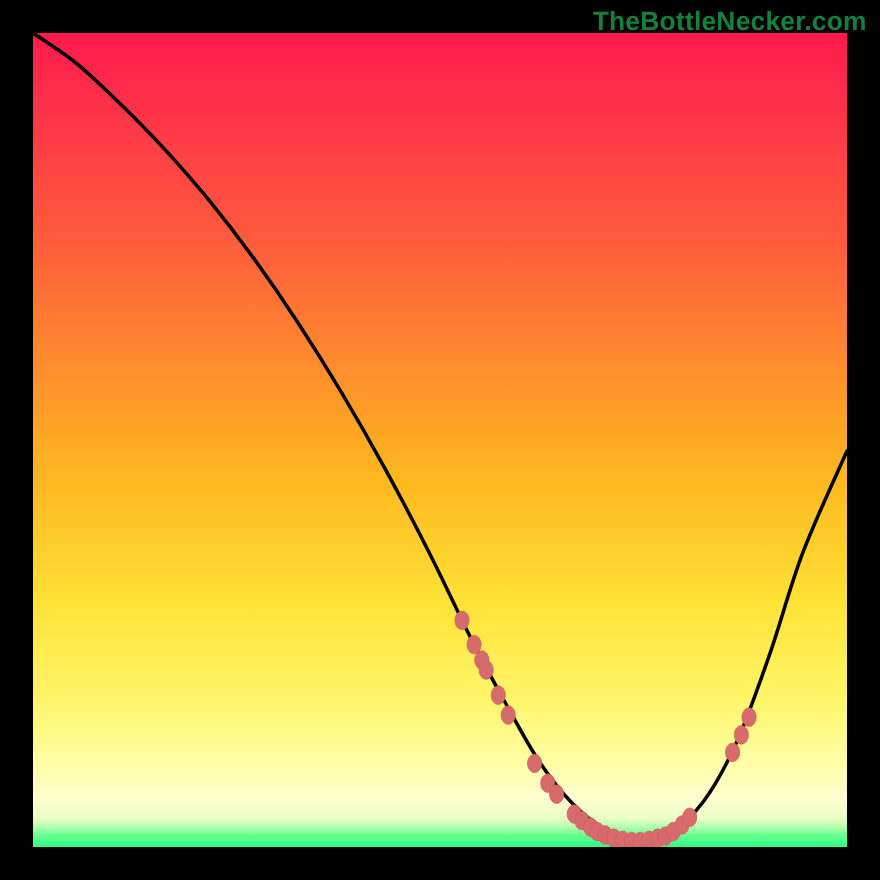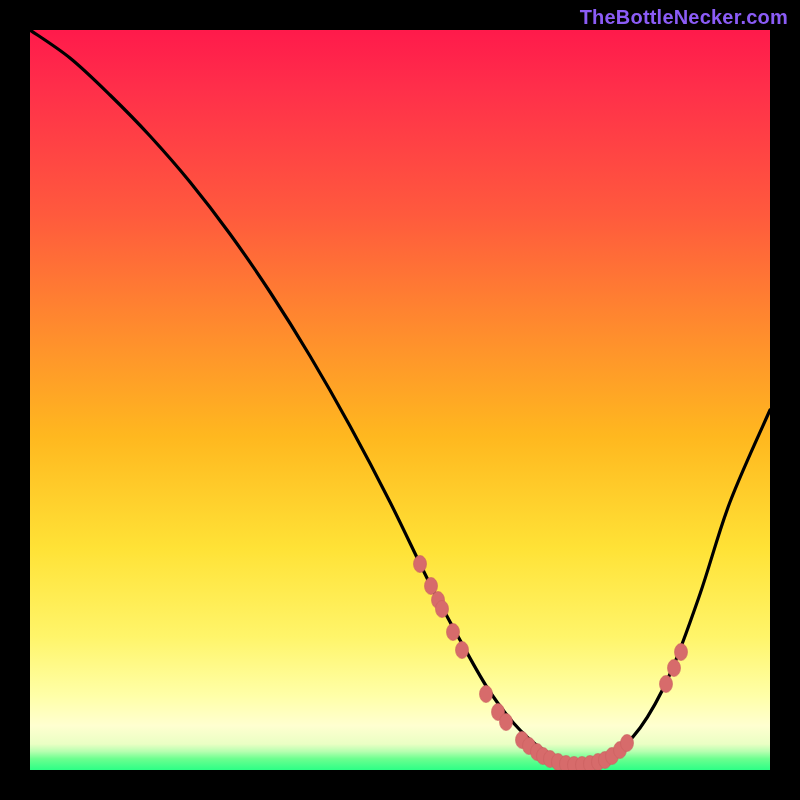--- a/index.html
+++ b/index.html
@@ -14,22 +14,22 @@
   .frame {
     position: relative;
     width: 800px;
     height: 800px;
     background: #000;
   }
   .watermark {
     position: absolute;
     top: 6px;
     right: 12px;
-    color: #8b5cf6;
-    font-size: 20px;
+    color: #15803d;
+    font-size: 24px;
     font-weight: 600;
     letter-spacing: 0.2px;
     user-select: none;
   }
   .plot-outer {
     position: absolute;
     left: 30px;
     top: 30px;
     width: 740px;
     height: 740px;

